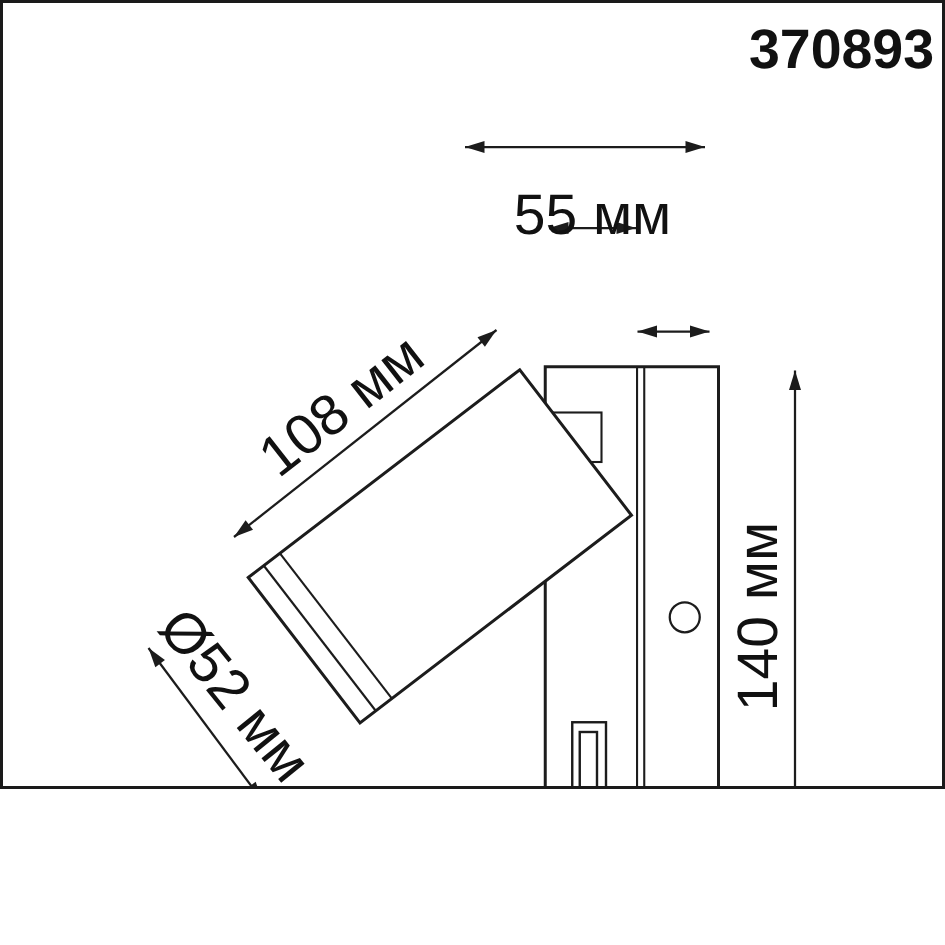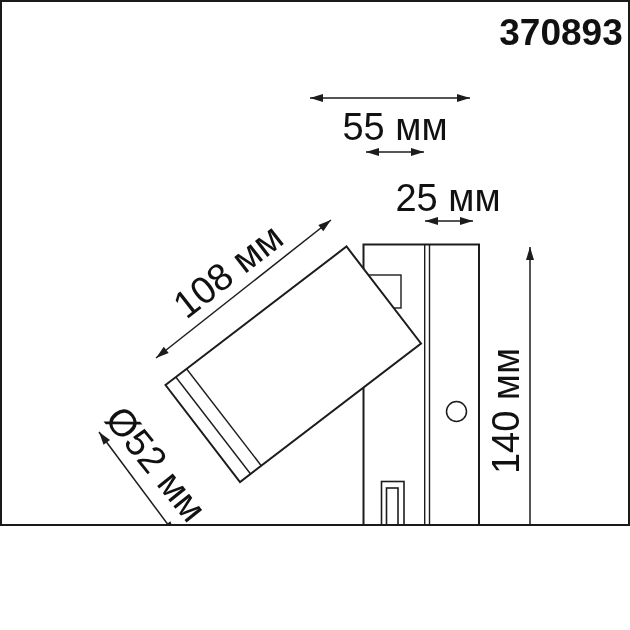--- a/index.html
+++ b/index.html
@@ -80,23 +80,22 @@
       <line x1="423" y1="219" x2="471" y2="219" marker-start="url(#arr)" marker-end="url(#arr)"></line>
       <line x1="154" y1="356" x2="329" y2="218" marker-start="url(#arr)" marker-end="url(#arr)"></line>
       <line x1="97" y1="430" x2="173" y2="532" marker-start="url(#arr)" marker-end="url(#arr)"></line>
       <line x1="528" y1="245" x2="528" y2="573" marker-start="url(#arr)" marker-end="url(#arr)"></line>
     </g>
   </svg>
 
   <div class="product-code" style="left:559px; top:31px;">370893</div>
 
 
-  <div class="label" style="left:393px; top:125px;">55 мм</div>
+  <div class="label" style="left:393px; top:142px;">55 мм</div>
 
-  <div class="label" style="left:446px; top:196px;">25 мм</div>
 
   <div class="label rot-neg38" style="left:226px; top:269px;">108 мм</div>
 
   <div class="label rot-pos51" style="left:154px; top:462px;">Ø52 мм</div>
 
   <div class="label rot-neg90" style="left:504px; top:409px;">140 мм</div>
 
 </div>
 
 </body></html>

